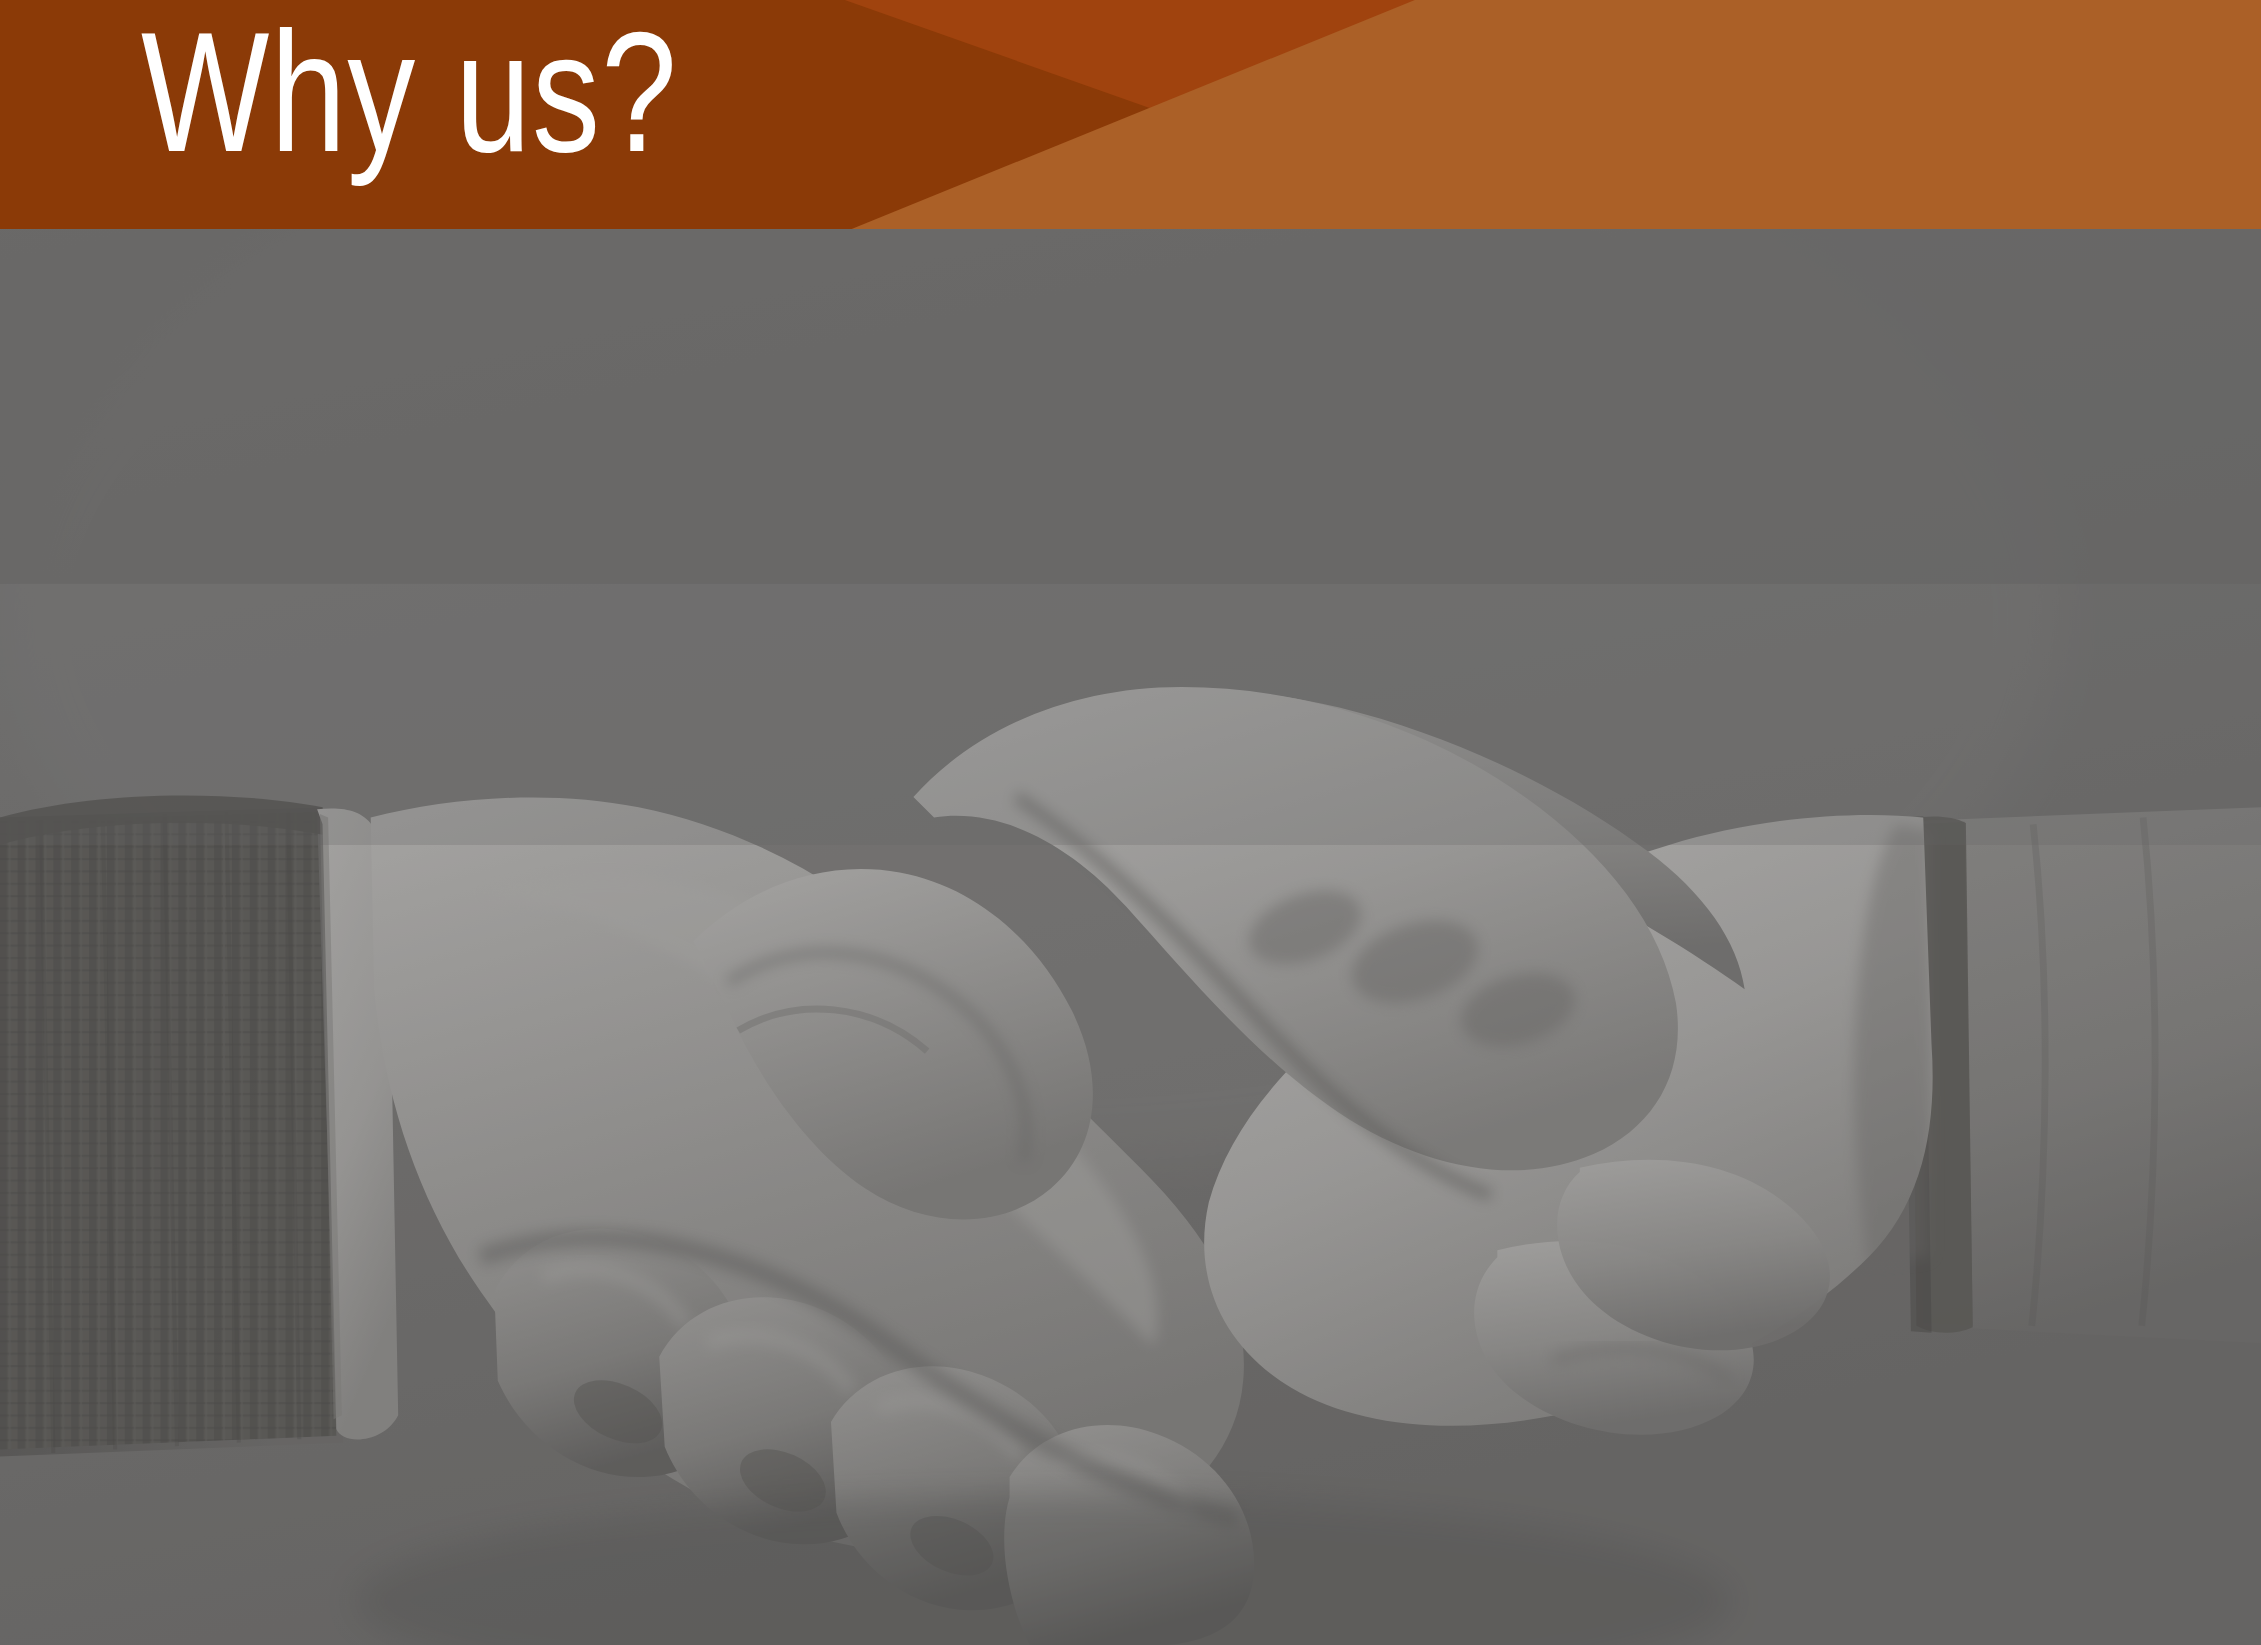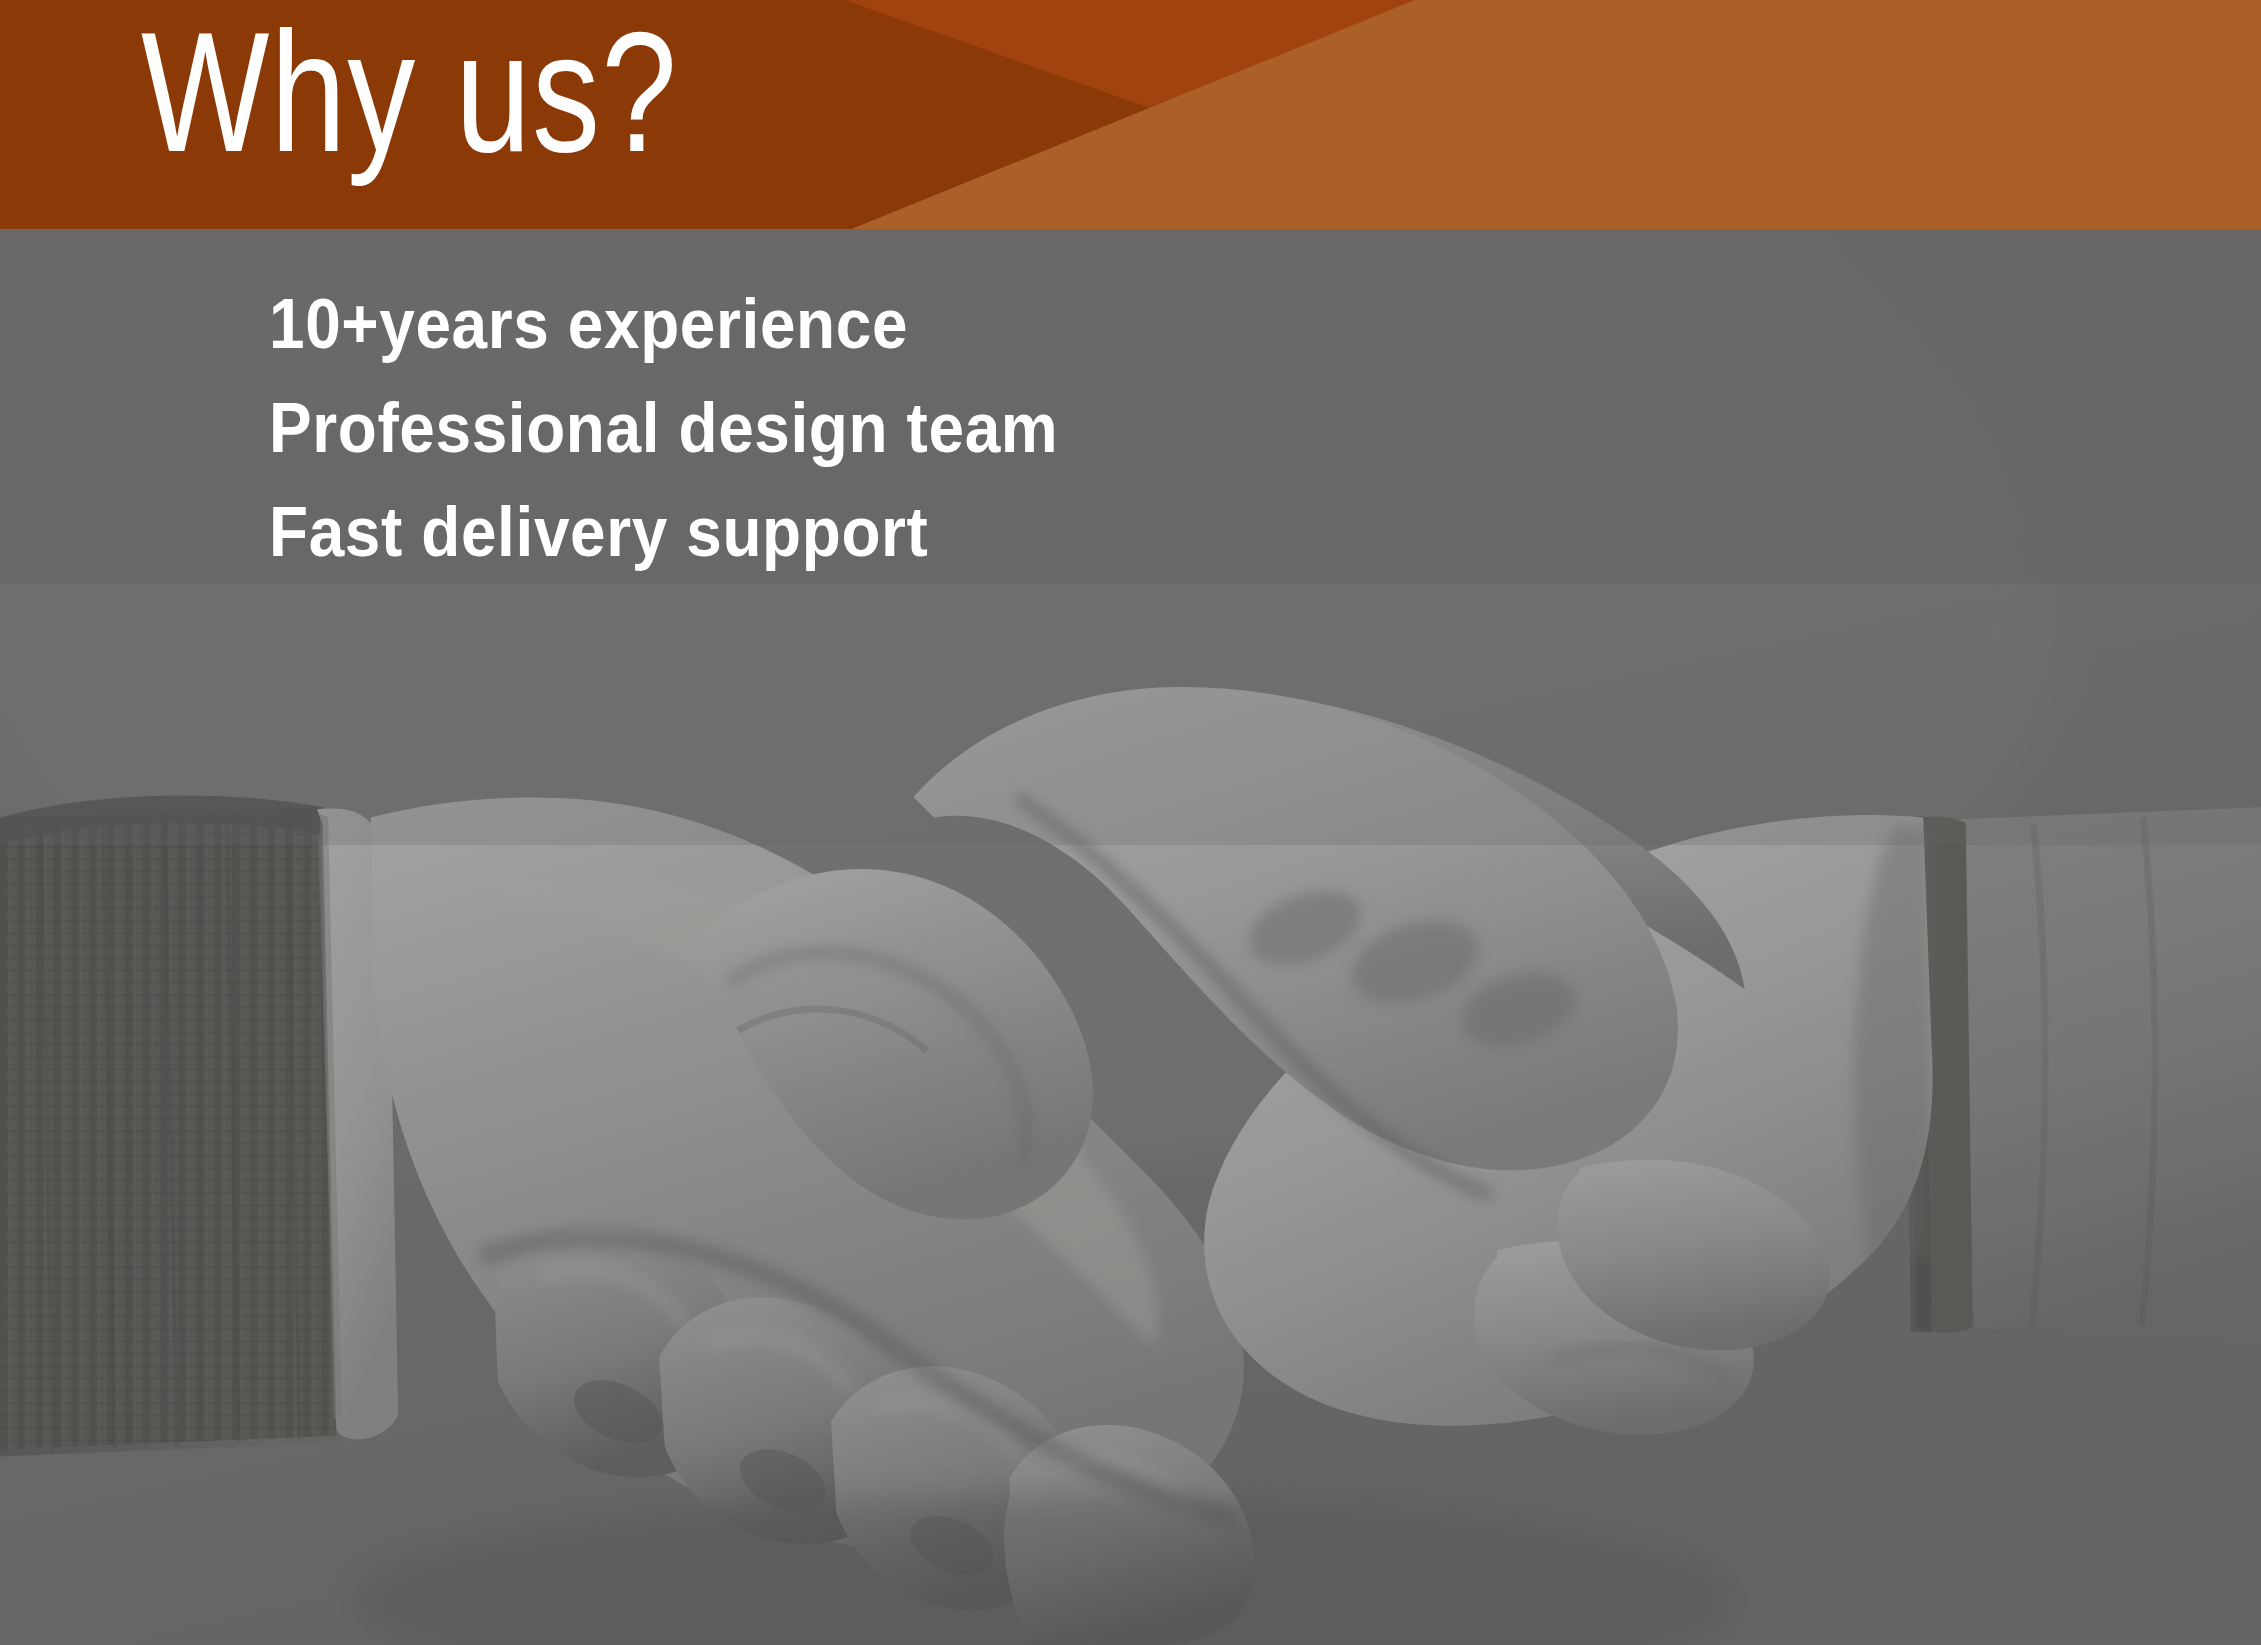--- a/index.html
+++ b/index.html
@@ -311,20 +311,15 @@
       <rect x="0" y="0" width="3292" height="334" fill="#a0430e"></rect>
 
       <polygon points="0,0 1230,0 1915,243 1915,334 0,334" fill="#8b3a07"></polygon>
 
       <polygon points="3292,0 3292,334 1915,334 1240,334 2060,0" fill="#ab6027"></polygon>
     </svg>
 
     <h1 id="title">Why us?</h1>
   </div>
 
-  <div id="bullets">
-    <p class="bullet-line">10+years experience</p>
-    <p class="bullet-line">Professional design team</p>
-    <p class="bullet-line">Fast delivery support</p>
-  </div>
 
 </div>
 
 
 </body></html>

